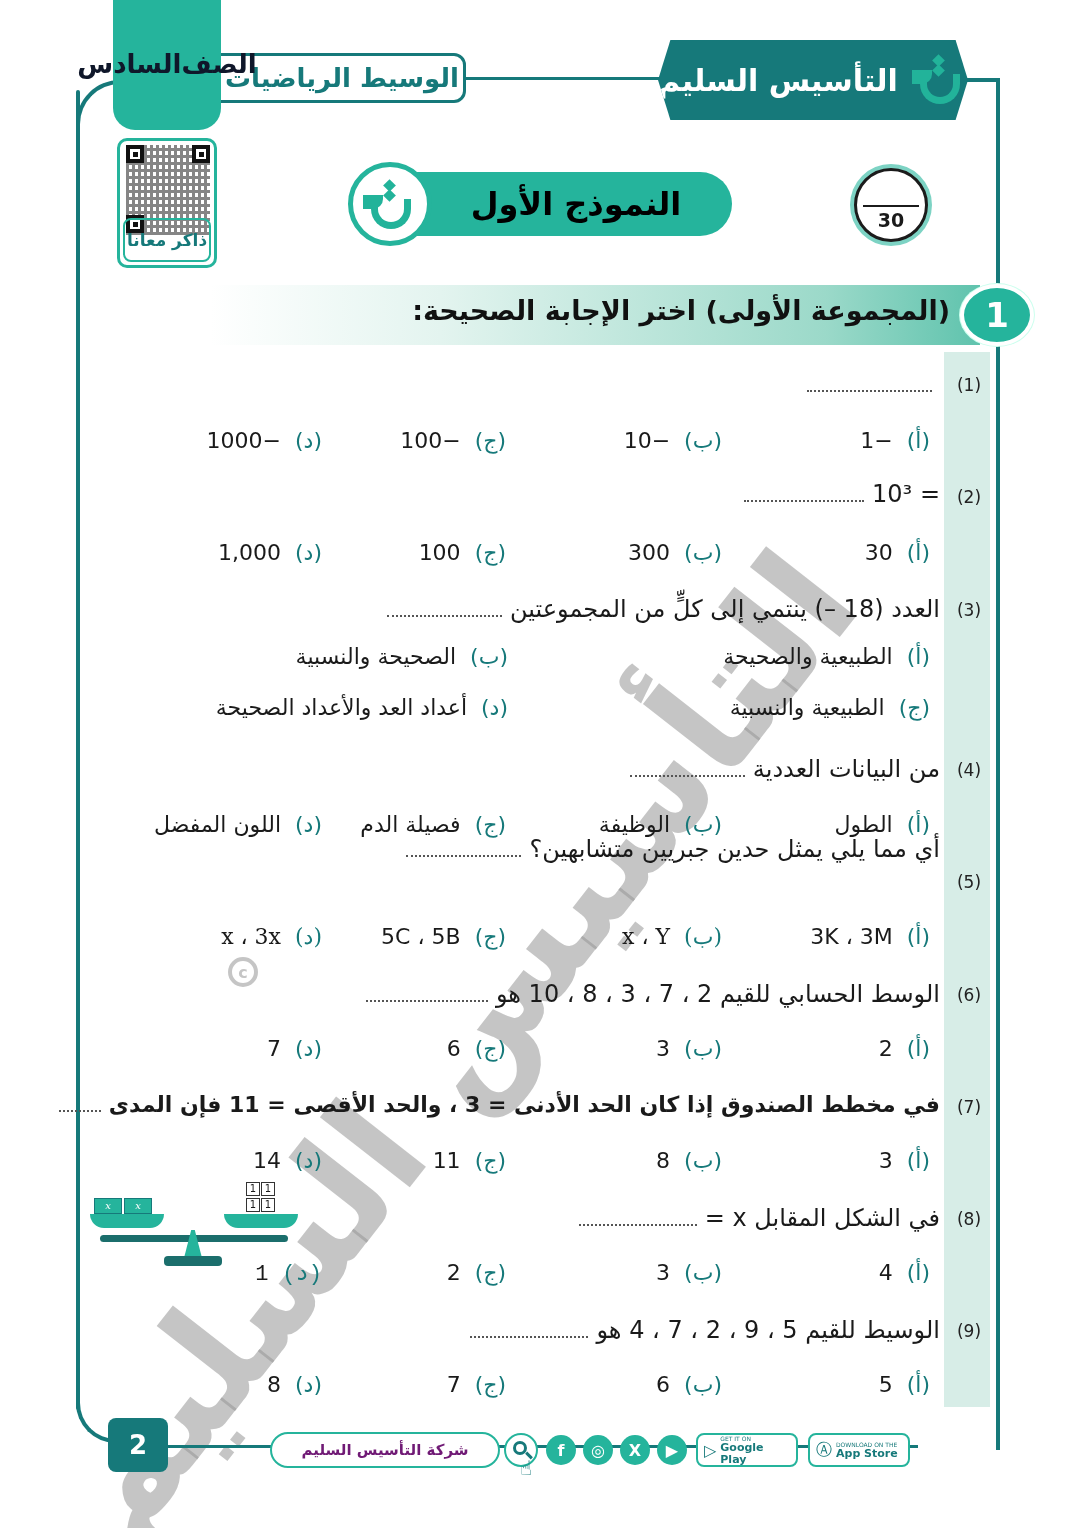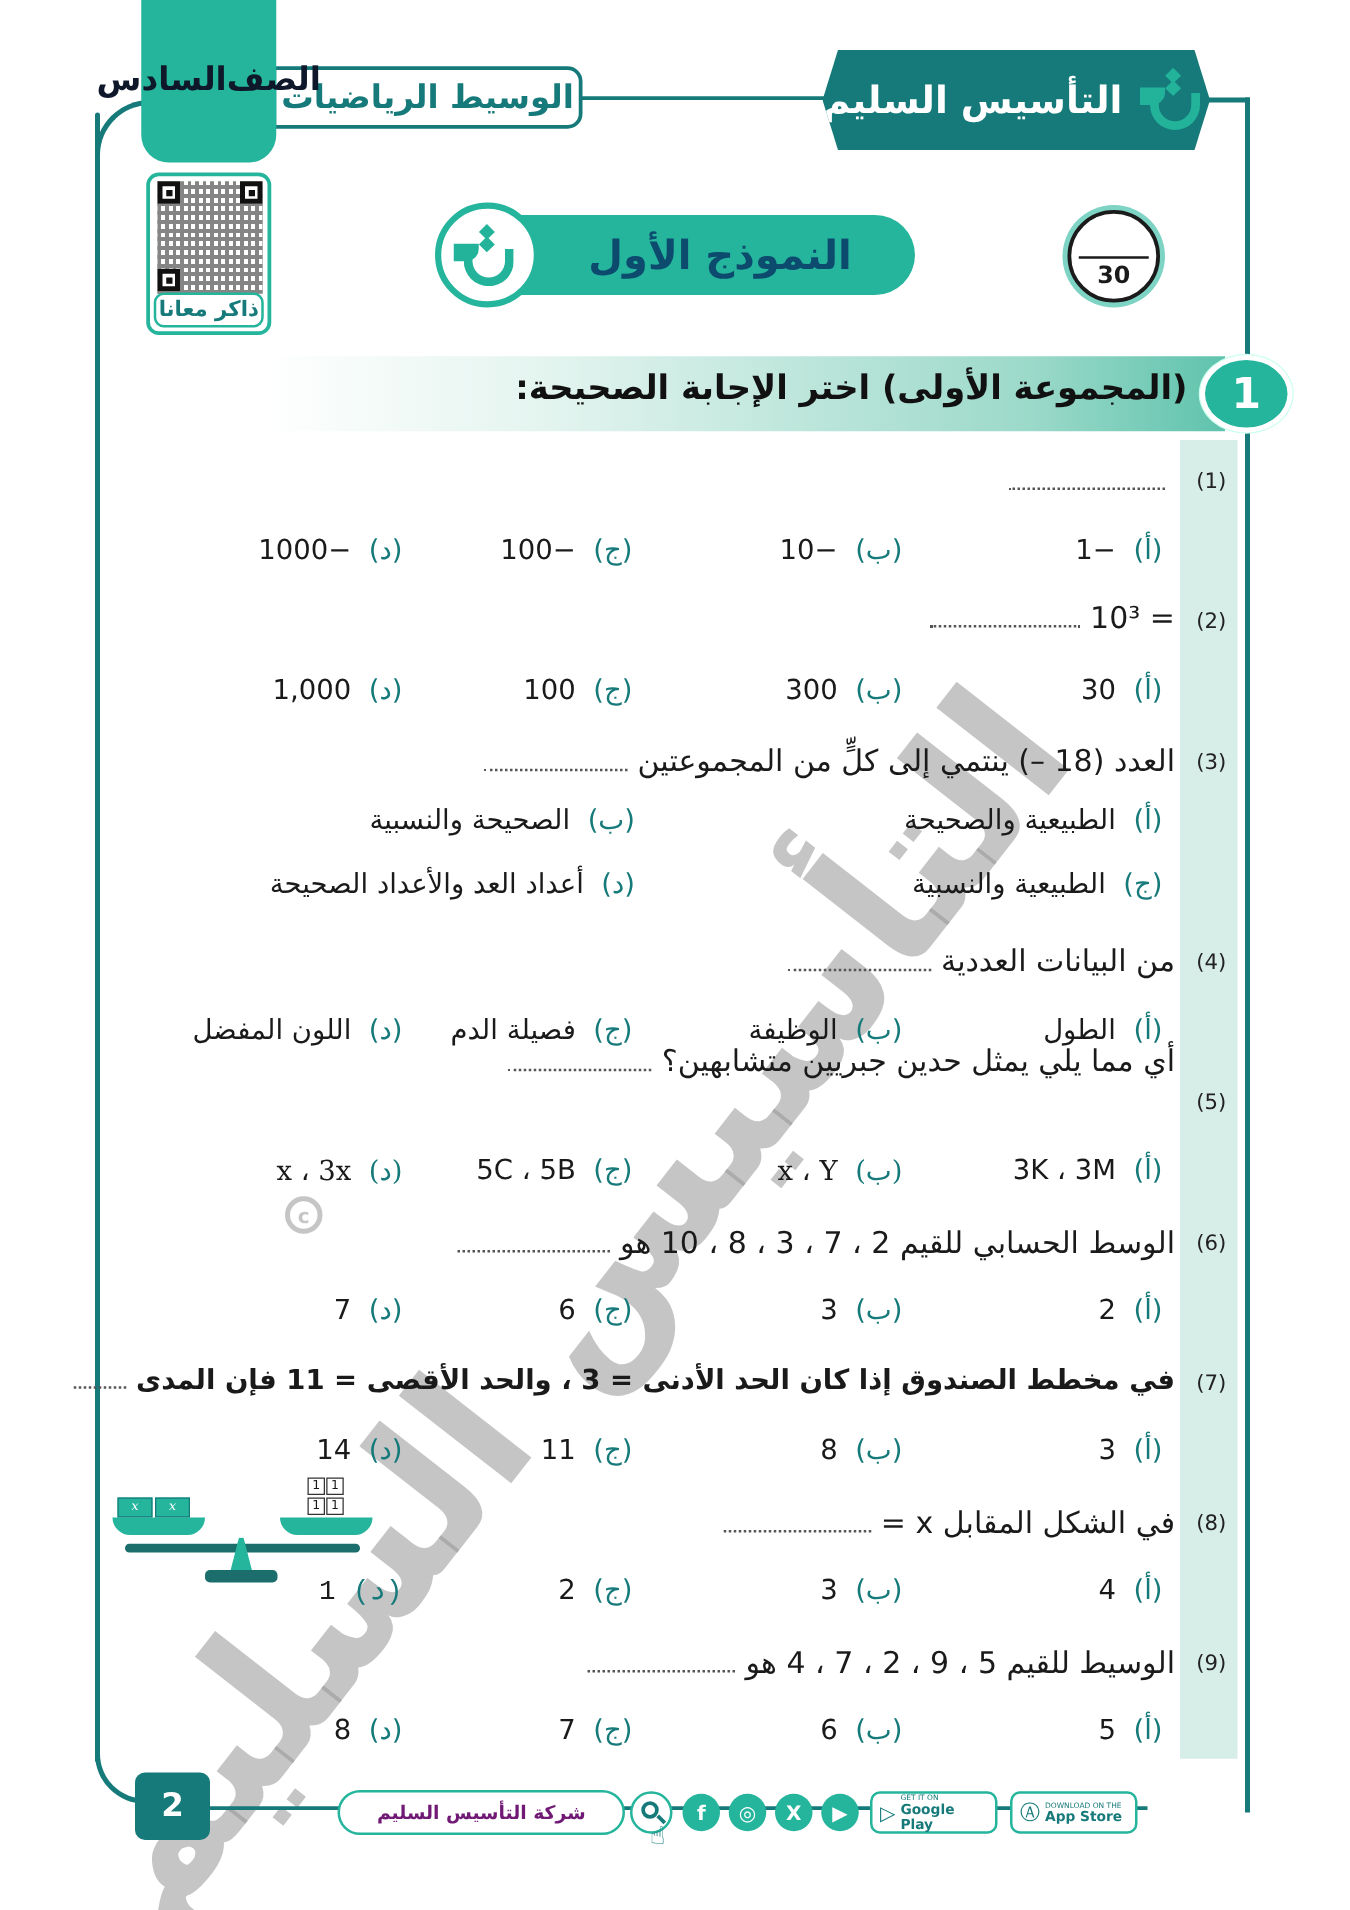--- a/index.html
+++ b/index.html
@@ -32,26 +32,26 @@
 
   
   .qr-card { position: absolute; left: 117px; top: 138px; width: 100px; height: 130px; border: 3px solid #25b49c; border-radius: 10px; background:#fff; }
   .qr-grid { position: absolute; left: 6px; top: 4px; width: 84px; height: 90px;
     background-image:
       repeating-linear-gradient(90deg, #222 0 3px, transparent 3px 6px),
       repeating-linear-gradient(0deg, #222 0 3px, transparent 3px 7px);
     opacity: .55; }
   .qr-finder { position:absolute; width: 18px; height: 18px; border: 4px solid #111; background:#fff; }
   .qr-finder::after { content:""; position:absolute; left:3px; top:3px; width:5px; height:5px; background:#111; }
-  .qr-label { position:absolute; left: 3px; bottom: 3px; right: 3px; height: 28px; border: 2px solid #25b49c; border-radius: 8px;
+  .qr-label { position:absolute; left: 3px; bottom: 3px; right: 3px; height: 44px; border: 2px solid #25b49c; border-radius: 8px;
     display:flex; align-items:center; justify-content:center; color:#16797a; font-weight:bold; font-size: 17px; direction: rtl; }
 
   
   .model-pill { position: absolute; left: 380px; top: 172px; width: 352px; height: 64px; background: #25b49c; border-radius: 0 32px 32px 0;
-    display:flex; align-items:center; justify-content:center; padding-left: 40px; color: #0c4a6e; font-weight: bold; font-size: 32px; direction: rtl; }
+    display:flex; align-items:center; justify-content:center; padding-left: 40px; color: #000000; font-weight: bold; font-size: 32px; direction: rtl; }
   .model-logo { position: absolute; left: 348px; top: 162px; width: 84px; height: 84px; border-radius: 50%; background: #fff; border: 5px solid #25b49c; }
   .model-logo .logo-mark { position:absolute; left: 10px; top: 10px; }
 
   
   .score-circle { position: absolute; left: 854px; top: 168px; width: 74px; height: 74px; border-radius: 50%; border: 3px solid #1b1b1b; box-shadow: 0 0 0 4px #7dd3c4; background:#fff; }
   .score-line { position:absolute; left: 6px; right: 6px; top: 34px; height: 2px; background:#1b1b1b; }
   .score-total { position:absolute; left:0; right:0; top: 38px; text-align:center; font-weight:bold; font-size: 19px; }
 
   
   .section-band { position: absolute; left: 210px; top: 285px; width: 770px; height: 60px;

